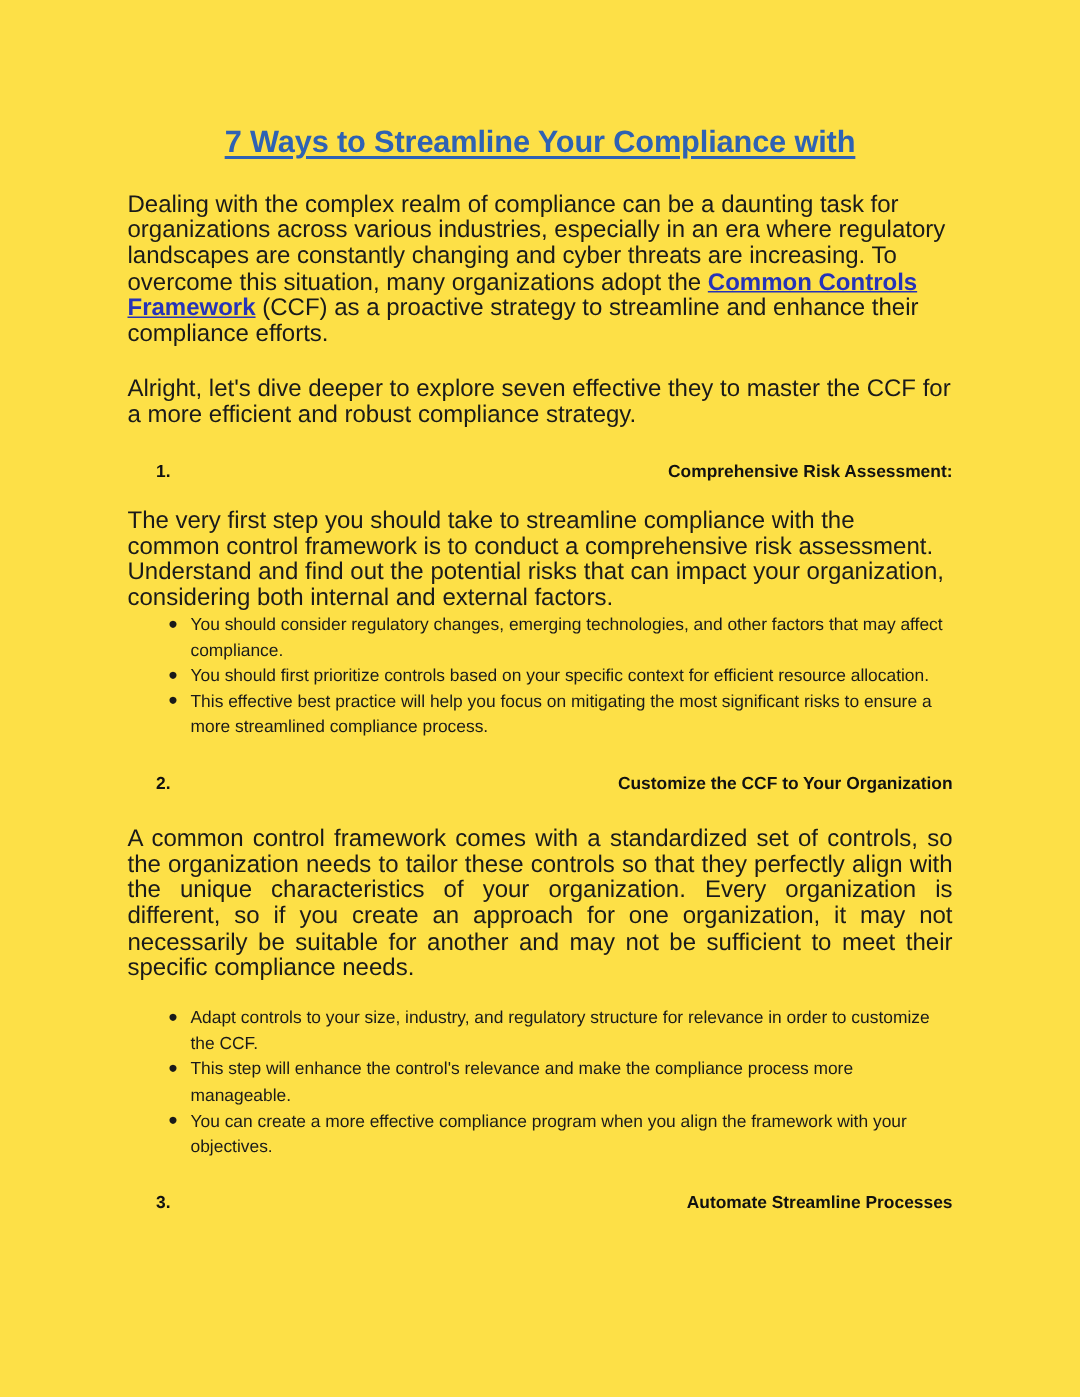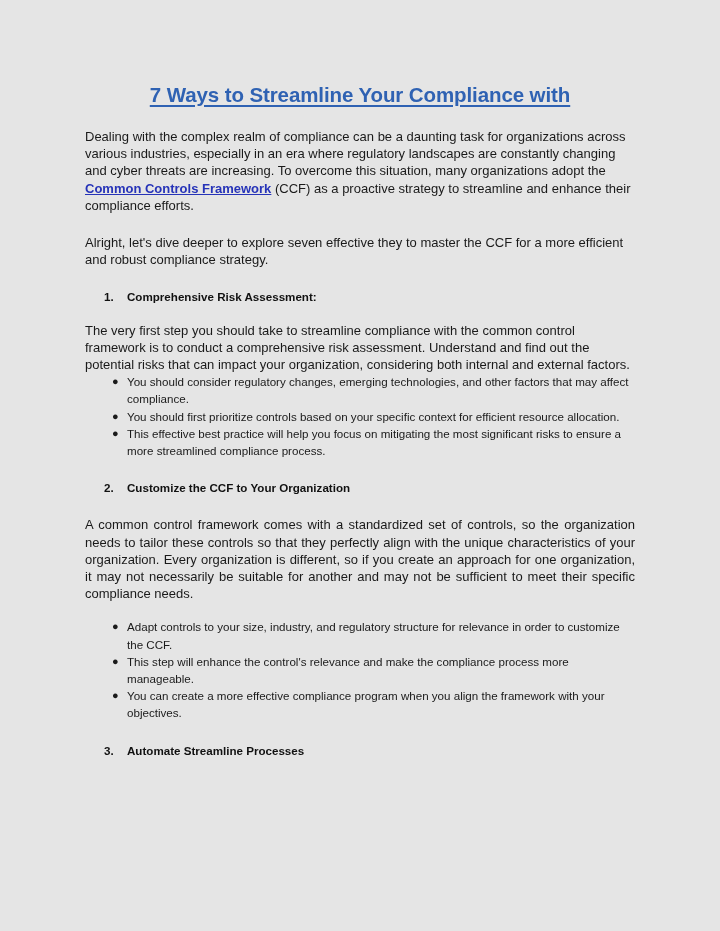--- a/index.html
+++ b/index.html
@@ -9,21 +9,21 @@
     height: 931px;
     background: #9dbd5f;
     font-family: "Liberation Sans", sans-serif;
     color: #1a1a1a;
     overflow: hidden;
   }
   .page {
     position: relative;
     width: 720px;
     height: 931px;
-    background: #e5e5e5;
+    background: #fde047;
     text-decoration: underline;
   }
   .content {
     position: absolute;
     left: 85px;
     top: 0;
     width: 550px;
   }
 
   
@@ -37,21 +37,21 @@
     color: #2f62b3;
     text-decoration: underline;
     text-underline-offset: 3px;
     letter-spacing: -0.1px;
   }
   .doc-title .tline { display: block; }
 
   
   p.para {
     margin: 0;
-    font-size: 13px;
+    font-size: 16px;
     line-height: 17.2px;
     color: #1a1a1a;
   }
   p.para.justify { text-align: justify; }
   .gap-lg { height: 20px; }
   .gap-md { height: 16px; }
 
   a.inline-link {
     color: #2633b8;
     font-weight: bold;
@@ -64,21 +64,21 @@
     font-size: 11.6px;
     line-height: 17.2px;
     font-weight: bold;
     color: #111;
     padding-left: 19px;
   }
   .num-heading .num {
     width: 23px;
     flex: 0 0 23px;
   }
-  .num-heading .htext { flex: 1 1 auto; }
+  .num-heading .htext { flex: 1 1 auto; text-align: right; }
 
   
   ul.bullets {
     margin: 0;
     padding: 0;
     list-style: none;
   }
   ul.bullets li {
     display: flex;
     font-size: 11.6px;

